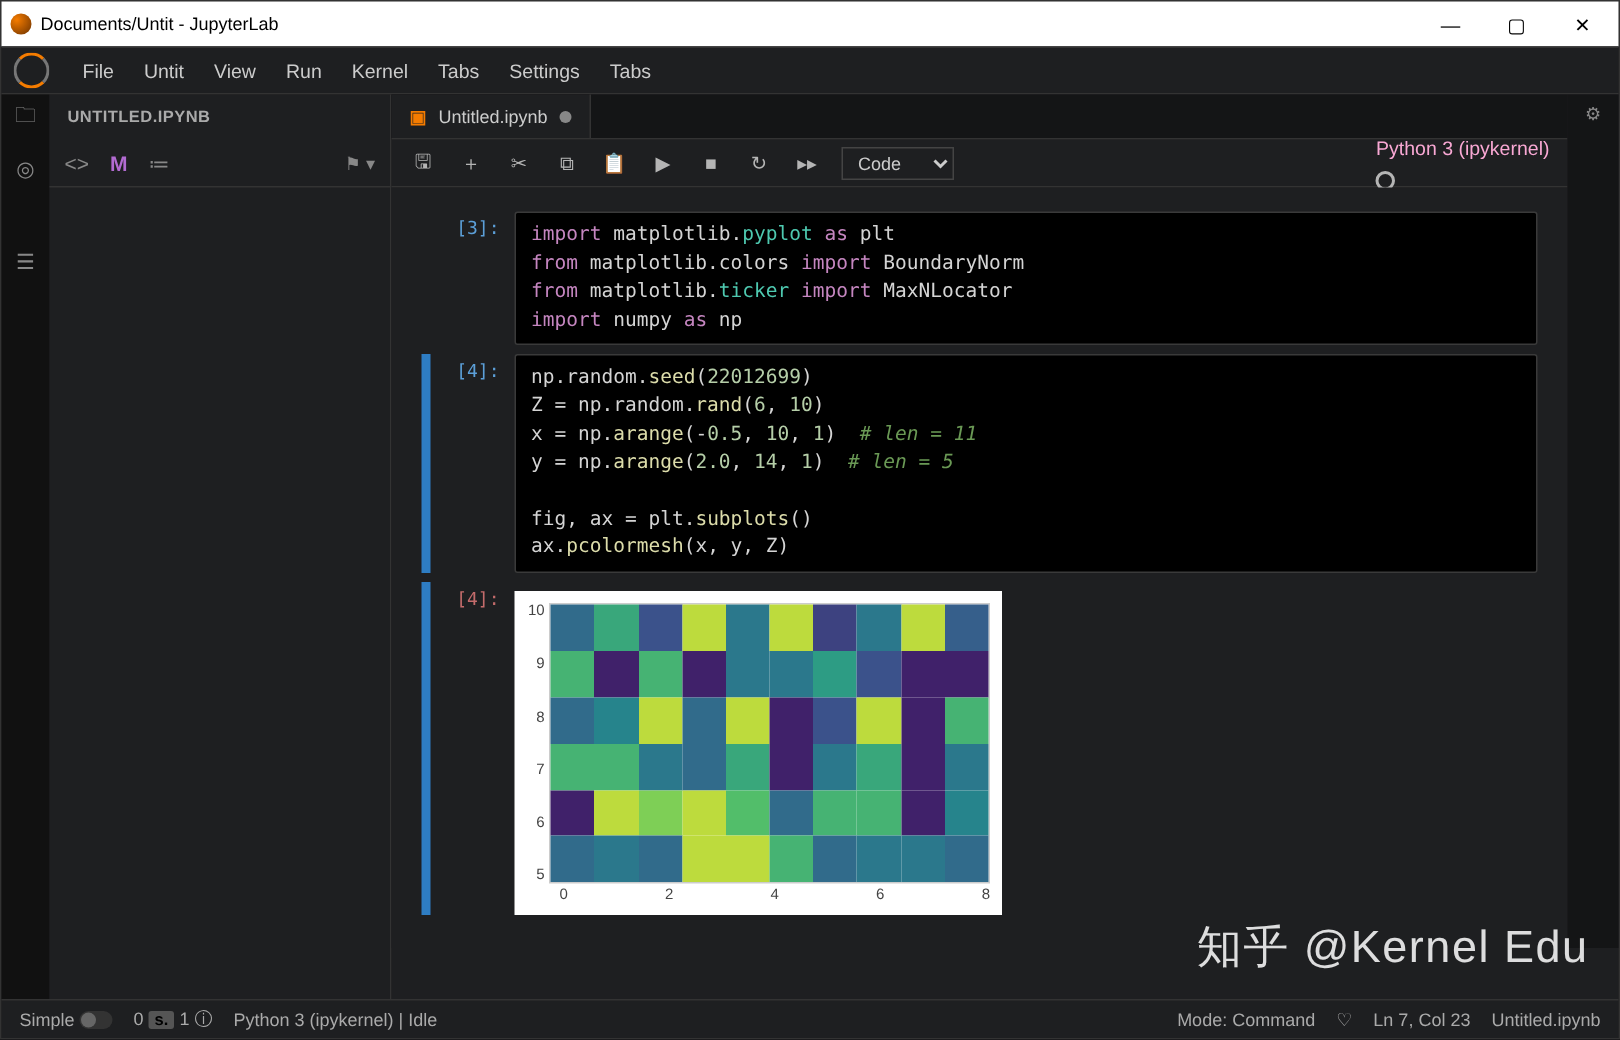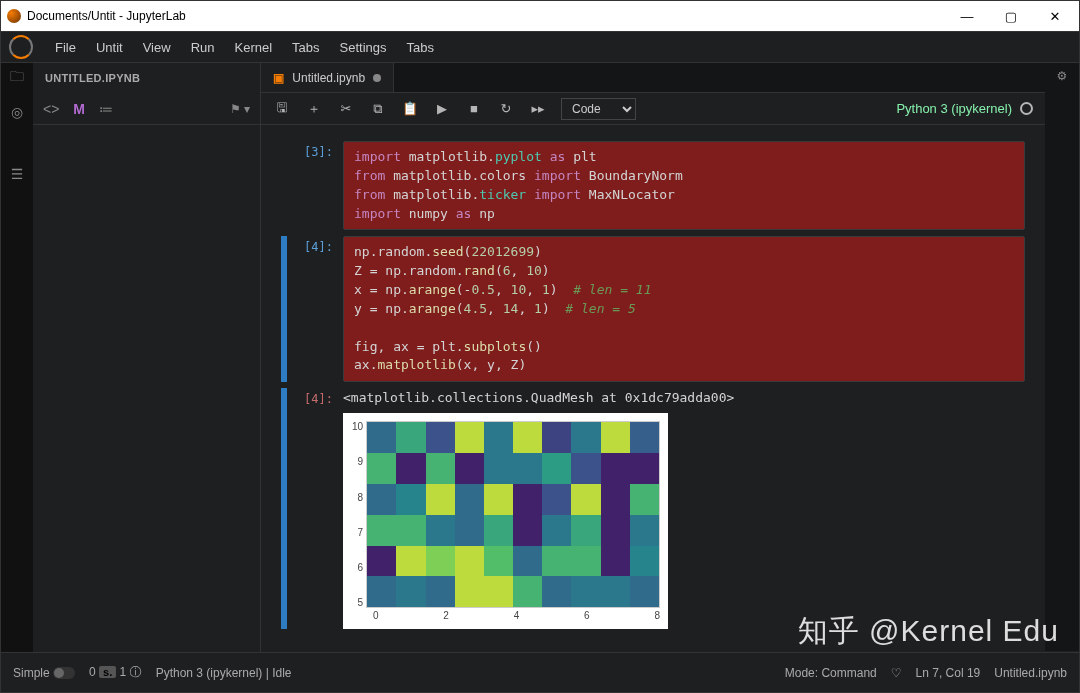--- a/index.html
+++ b/index.html
@@ -48,43 +48,43 @@
   .tabsrow{height:30px;display:flex;align-items:stretch;border-bottom:1px solid #333;background:#141516;}
   .tab{display:flex;align-items:center;gap:8px;padding:0 12px;background:#1e1f21;color:#ccc;font-size:12px;max-width:200px;border-right:1px solid #333;}
   .tab .fileicon{color:var(--accent);font-weight:bold;font-size:12px;}
   .tab .dirty{width:8px;height:8px;border-radius:50%;background:#888;}
   .right-aux{width:34px;background:#141516;display:flex;flex-direction:column;align-items:center;padding-top:6px;color:#888;}
   
   .nbtoolbar{height:32px;display:flex;align-items:center;justify-content:space-between;padding:0 12px;border-bottom:1px solid #333;}
   .nbtoolbar .lft{display:flex;align-items:center;gap:14px;color:#b5b5b5;}
   .nbtoolbar .iconbtn{width:18px;text-align:center;font-size:13px;}
   .nbtoolbar select{background:#1e1f21;color:#ccc;border:1px solid #444;padding:2px 18px 2px 6px;font-size:12px;}
-  .nbtoolbar .rgt{display:flex;align-items:center;gap:8px;color:#86efac;font-size:13px;}
+  .nbtoolbar .rgt{display:flex;align-items:flex-start;gap:8px;color:#f9a8d4;font-size:13px;flex-direction:column;}
   .kernel-ind{width:13px;height:13px;border-radius:50%;border:2px solid #b5b5b5;}
   
   .nbbody{flex:1;overflow:auto;padding:16px 20px;background:#1e1f21;}
   .cell{display:flex;margin-bottom:6px;}
   .gutter{width:6px;margin-right:6px;}
   .gutter.sel{background:#2e7dc3;}
   .prompt{width:50px;text-align:right;padding:4px 10px 0 0;font-family:Menlo,Consolas,monospace;font-size:12px;}
   .prompt.in{color:#5c9fd8;}
   .prompt.out{color:#c36b6b;}
   .cellbody{flex:1;}
-  .codebox{background:#7f1d1d;border:1px solid #3a3a3a;border-radius:2px;padding:6px 10px;}
+  .codebox{background:#000000;border:1px solid #3a3a3a;border-radius:2px;padding:6px 10px;}
   pre.code{margin:0;font-family:Menlo,Consolas,monospace;font-size:13px;line-height:1.45;color:#d4d4d4;white-space:pre;} .mod{color:#4ec9b0;} .fn{color:#dcdcaa;} .num{color:#b5cea8;} .cmt{color:#6a9955;font-style:italic;} .op{color:#d4d4d4;} .imp{color:#c586c0;}
   .outtext{font-family:Menlo,Consolas,monospace;font-size:13px;color:#d4d4d4;padding:2px 0;}
   
   .plot{background:#fff;width:325px;height:216px;margin-top:6px;padding:8px 8px 8px 6px;display:flex;flex-direction:column;}
   .plot .area{flex:1;display:flex;}
   .plot .yticks{display:flex;flex-direction:column;justify-content:space-between;font-size:10px;color:#444;padding:0 3px;text-align:right;}
   .plot .grid{flex:1;display:grid;grid-template-columns:repeat(10,1fr);grid-template-rows:repeat(6,1fr);gap:0;border:1px solid #ccc;}
   .plot .grid div{width:100%;height:100%;}
   .plot .xticks{display:flex;justify-content:space-between;font-size:10px;color:#444;padding:2px 0 0 24px;}
   
-  .statusbar{height:40px;border-top:1px solid #333;display:flex;align-items:center;justify-content:space-between;padding:0 12px;font-size:12px;color:#aaa;background:#1e1f21;}
+  .statusbar{height:26px;border-top:1px solid #333;display:flex;align-items:center;justify-content:space-between;padding:0 12px;font-size:12px;color:#aaa;background:#1e1f21;}
   .statusbar .lft,.statusbar .rgt{display:flex;align-items:center;gap:14px;}
   .pill{background:#555;color:#000;padding:0 4px;border-radius:2px;font-weight:bold;font-size:11px;}
   .watermark{position:absolute;bottom:40px;right:20px;font-size:30px;font-weight:300;color:rgba(255,255,255,.85);letter-spacing:1px;pointer-events:none;font-family:"Segoe UI",sans-serif;}
 </style>
 </head>
 <body>
 
 <div class="window" style="position:relative;">
 
   <div class="titlebar">
@@ -179,33 +179,32 @@
           </div>
 
           <div class="cell">
             <div class="gutter sel"></div>
             <div class="prompt in">[4]:</div>
             <div class="cellbody">
               <div class="codebox">
 <pre class="code">np.random.<span class="fn">seed</span>(<span class="num">22012699</span>)
 Z <span class="op">=</span> np.random.<span class="fn">rand</span>(<span class="num">6</span>, <span class="num">10</span>)
 x <span class="op">=</span> np.<span class="fn">arange</span>(<span class="op">-</span><span class="num">0.5</span>, <span class="num">10</span>, <span class="num">1</span>)  <span class="cmt"># len = 11</span>
-y <span class="op">=</span> np.<span class="fn">arange</span>(<span class="num">4.5</span>, <span class="num">14</span>, <span class="num">1</span>)  <span class="cmt"># len = 5</span>
+y <span class="op">=</span> np.<span class="fn">arange</span>(<span class="num">2.0</span>, <span class="num">14</span>, <span class="num">1</span>)  <span class="cmt"># len = 5</span>
 
 fig, ax <span class="op">=</span> plt.<span class="fn">subplots</span>()
-ax.<span class="fn">matplotlib</span>(x, y, Z)</pre>
+ax.<span class="fn">pcolormesh</span>(x, y, Z)</pre>
               </div>
             </div>
           </div>
 
           <div class="cell">
             <div class="gutter sel"></div>
             <div class="prompt out">[4]:</div>
             <div class="cellbody">
-              <div class="outtext">&lt;matplotlib.collections.QuadMesh at 0x1dc79adda00&gt;</div>
               <div class="plot">
                 <div class="area">
                   <div class="yticks" id="yticks">
                         <div>10</div>
                         <div>9</div>
                         <div>8</div>
                         <div>7</div>
                         <div>6</div>
                         <div>5</div>
                       </div>
@@ -294,19 +293,19 @@
 
   <div class="statusbar">
     <div class="lft">
       <span><span>Simple</span> <span style="display:inline-block;width:22px;height:12px;border-radius:6px;background:#333;vertical-align:middle;position:relative;"><span style="position:absolute;left:1px;top:1px;width:10px;height:10px;border-radius:50%;background:#666;"></span></span></span>
       <span><span>0</span> <span class="pill">s.</span> <span>1</span> ⓘ</span>
       <span>Python 3 (ipykernel) | Idle</span>
     </div>
     <div class="rgt">
       <span>Mode: Command</span>
       <span>♡</span>
-      <span>Ln 7, Col 19</span>
+      <span>Ln 7, Col 23</span>
       <span>Untitled.ipynb</span>
     </div>
   </div>
 
   <div class="watermark">知乎 @Kernel Edu</div>
 </div>
 
 </body></html>

